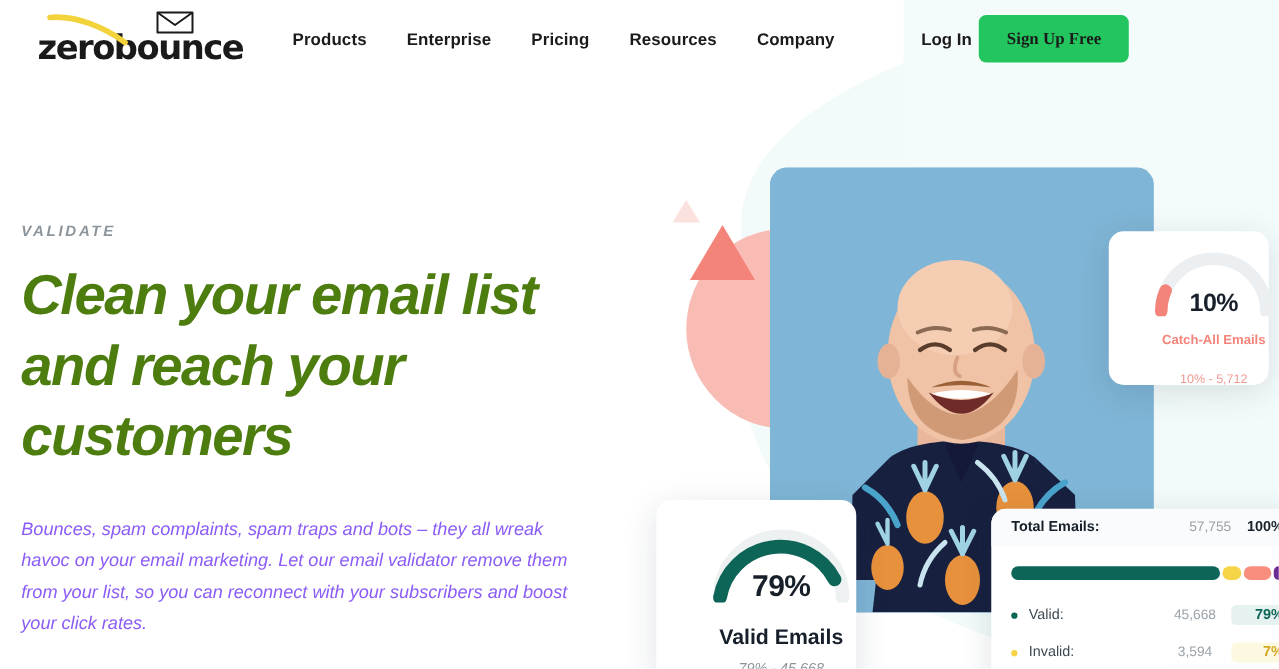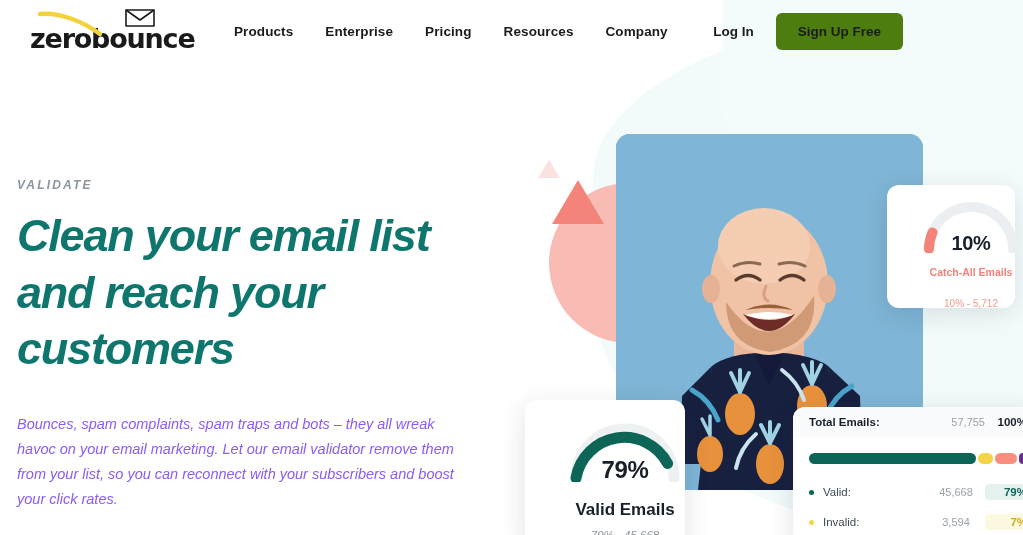--- a/index.html
+++ b/index.html
@@ -49,44 +49,44 @@
   }
 
   .nav{
     display:flex; align-items:flex-end; margin-left:54px; gap:32px;
   }
   .nav-item{
     font-size:13.5px; font-weight:bold; color:#1b1b1b;
     letter-spacing:0.1px; cursor:pointer; white-space:nowrap;
   }
   .header-right{
-    margin-left:auto; display:flex; align-items:center; gap:22px;
+    margin-left:auto; display:flex; align-items:center; gap:6px;
     margin-right:30px;
   }
   .login{
     font-size:13.5px; font-weight:bold; color:#1b1b1b; cursor:pointer;
   }
   .signup{
-    background:#4d7c0f; border:none; border-radius:6px;
+    background:#22c55e; border:none; border-radius:6px;
     padding:11px 22px; font-size:13.5px; font-weight:bold;
     color:#1b1b1b; cursor:pointer;
-    font-family:Liberation Sans, sans-serif;
+    font-family:Liberation Serif, serif;
   }
 
   
   .hero-left{
     position:absolute; left:17px; top:178px; width:470px; z-index:10;font-style:italic;
   }
   .eyebrow{
     font-size:12px; font-weight:bold; letter-spacing:2.2px;
     color:#8c959b; margin-bottom:16px;
   }
   .headline{
     font-size:45px; line-height:1.26; font-weight:bold;
-    color:#0f766e; letter-spacing:-1.2px;
+    color:#4d7c0f; letter-spacing:-1.2px;
   }
   .subcopy{
     margin-top:34px; font-size:14.5px; line-height:1.72;
     color:#8b5cf6; width:460px;
   }
 
   
   .circle-pink{
     position:absolute; left:549px; top:183px; width:160px; height:160px;
     border-radius:50%; background:#f9bcb4; z-index:1;

